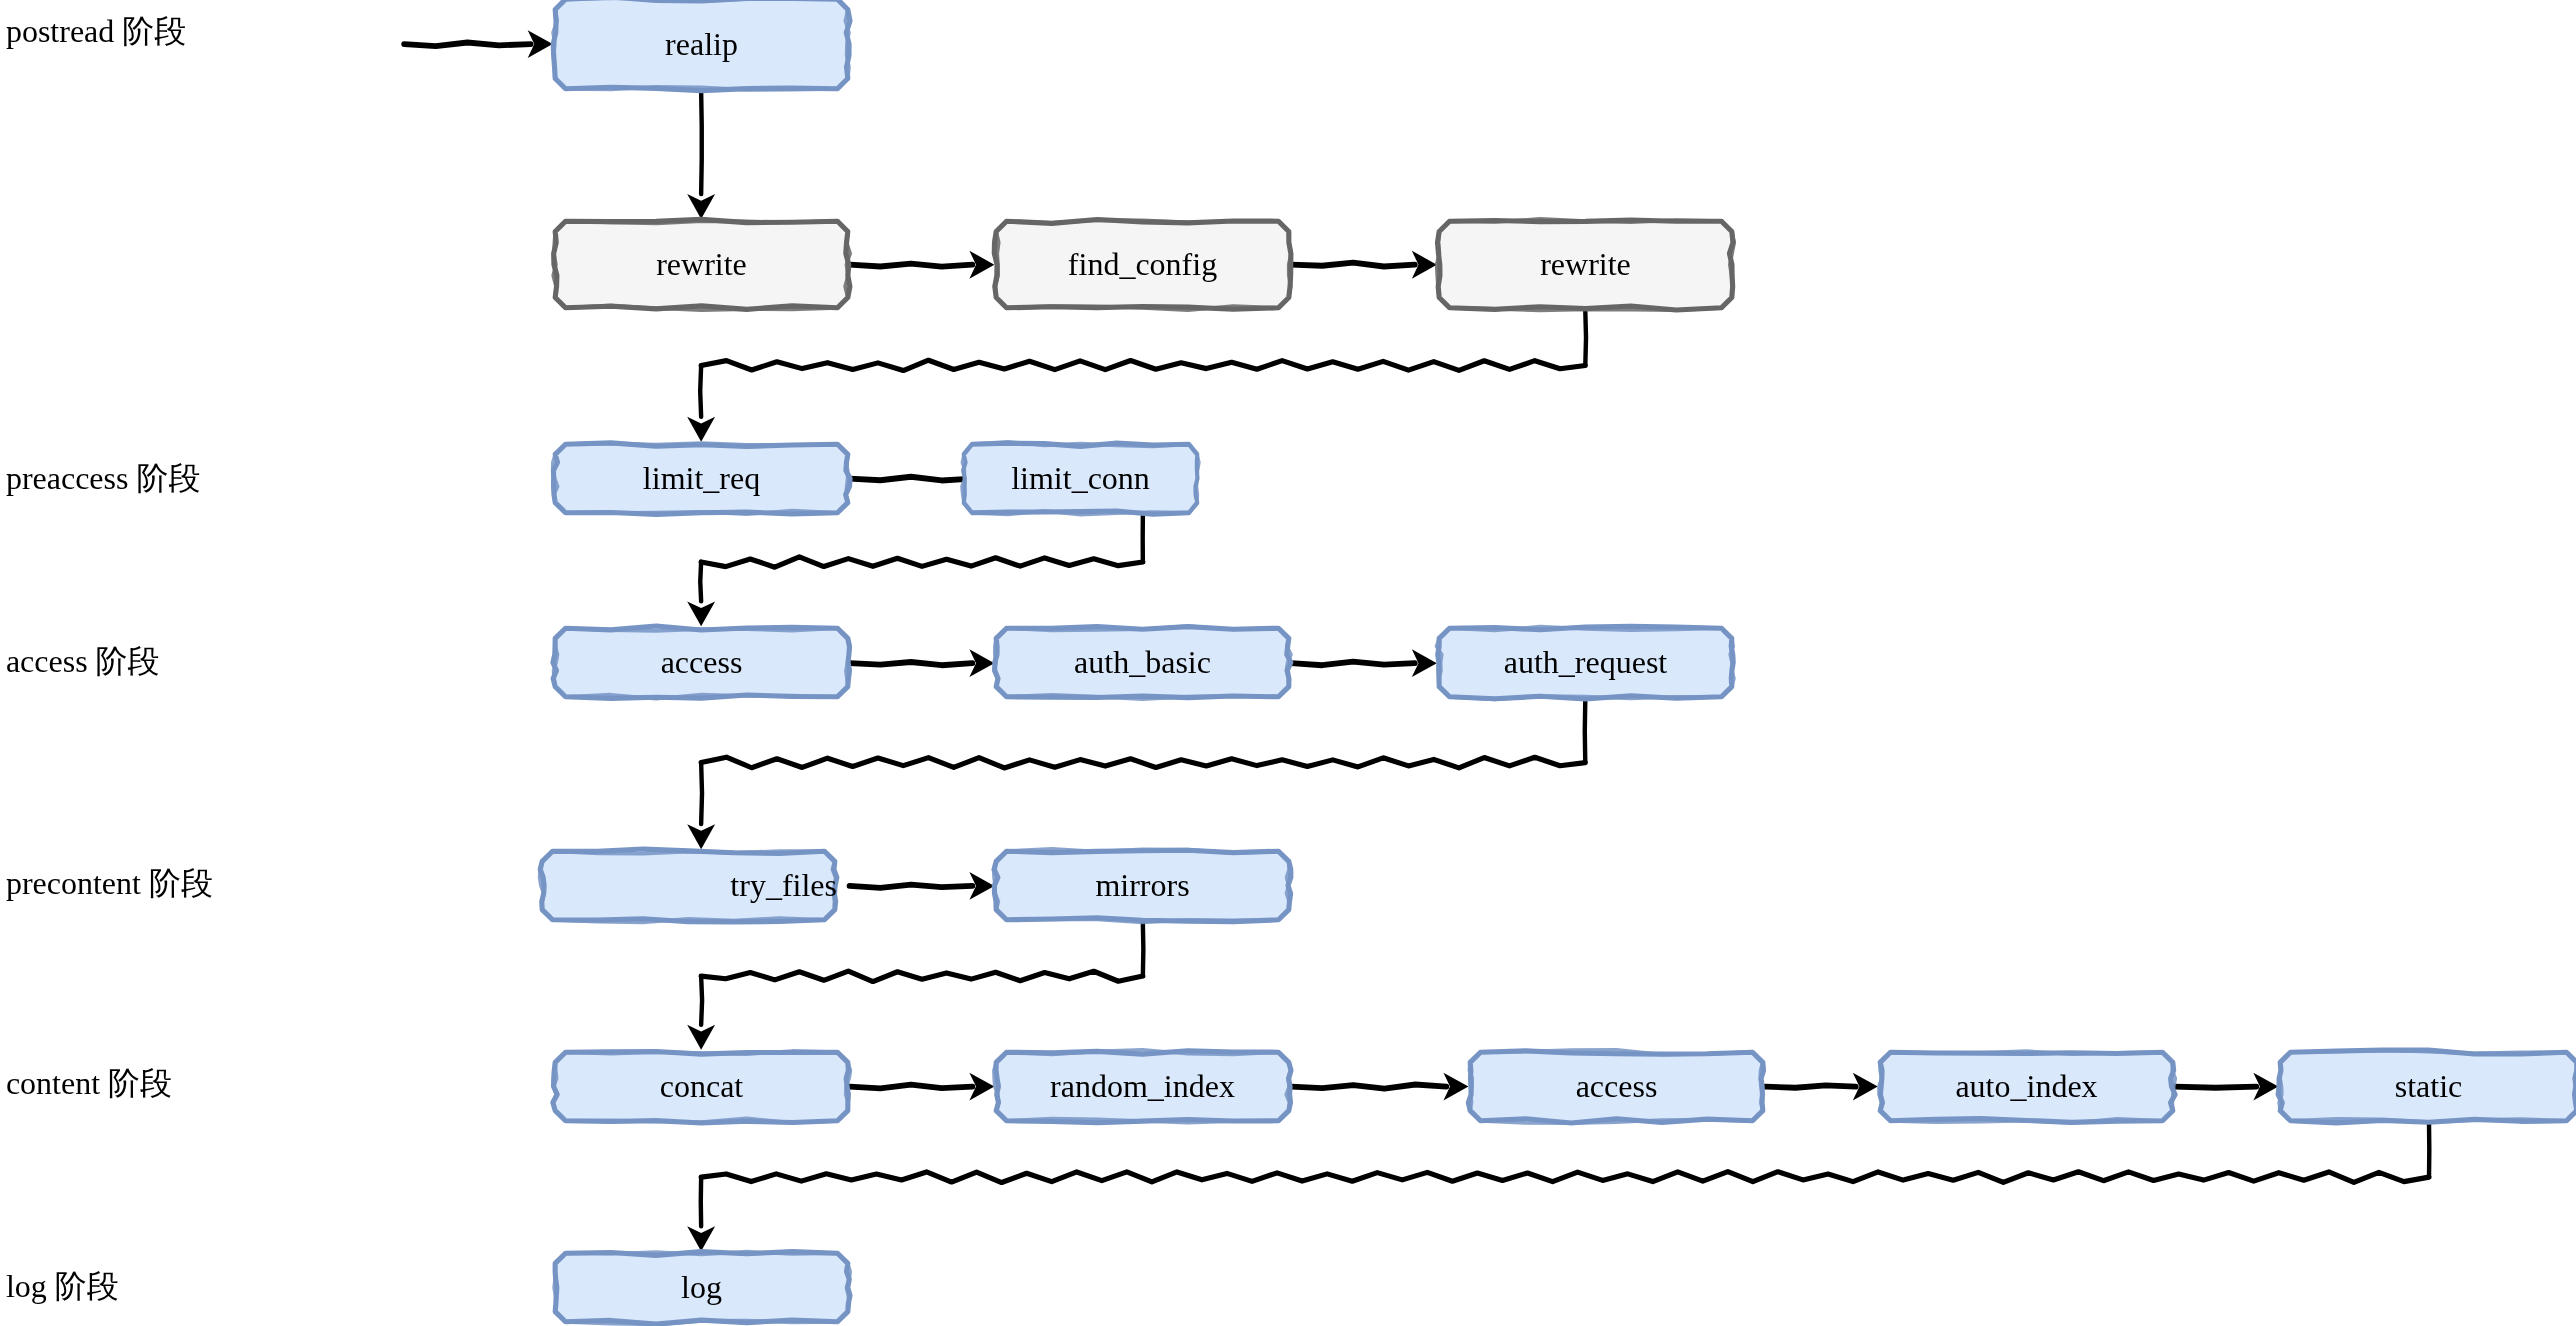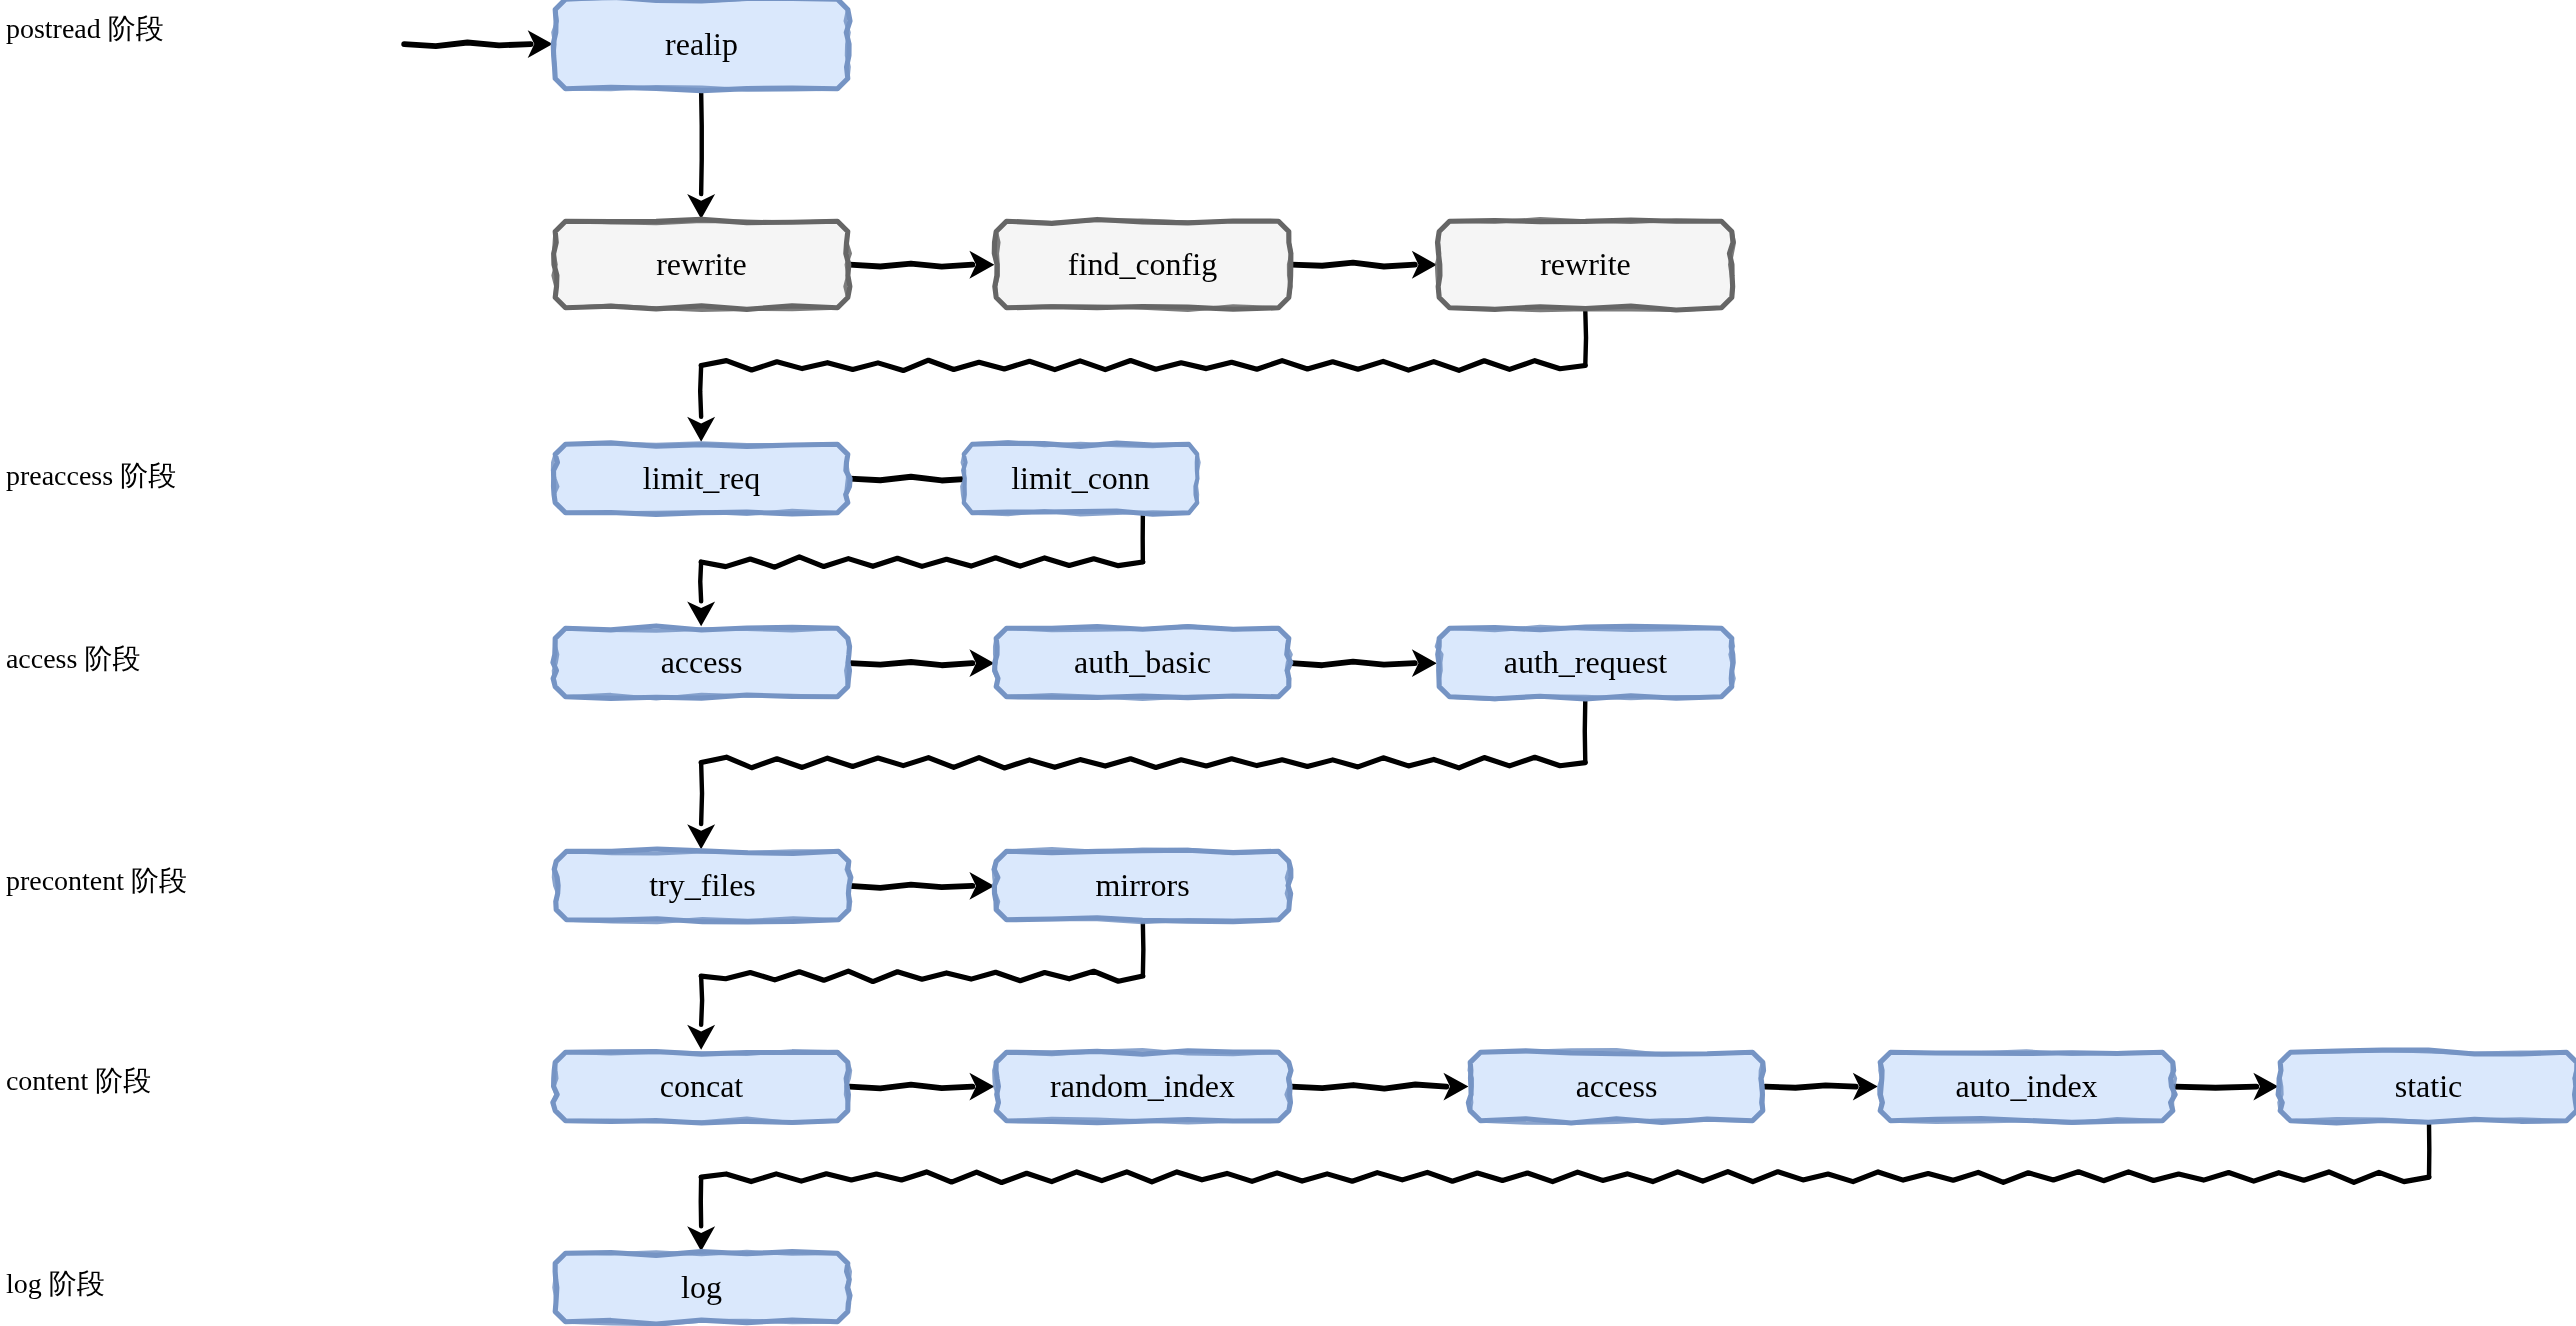--- a/index.html
+++ b/index.html
@@ -6,21 +6,21 @@
   html,body{margin:0;padding:0;background:#ffffff;}
   body{
     font-family:"Liberation Serif","DejaVu Serif",serif;
     width:2576px;height:1327px;overflow:hidden;position:relative;
   }
   #stage{position:relative;width:2576px;height:1327px;background:#fff;}
   #wire{position:absolute;left:0;top:0;width:2576px;height:1327px;}
   .phase-label{
     position:absolute;
     color:#000000;
-    font-size:28px;
+    font-size:32px;
     line-height:1;
     white-space:nowrap;
     font-family:"Liberation Serif","DejaVu Serif",serif;
   }
   .node{
     position:absolute;
     display:flex;align-items:center;justify-content:center;
     font-size:32px;
     color:#000;
     text-align:center;
@@ -142,21 +142,21 @@
       </svg>
       <span class="node-label">auth_basic</span>
     </div>
     <div class="node" style="left: 1437px; top: 626px; width: 297px; height: 73px;">
       <svg class="sketch" viewBox="0 0 404 100" preserveAspectRatio="none">
         <path d="M 14.0 0.0 L 75.7 -0.9 L 137.3 2.2 L 199.0 -1.7 L 260.7 -2.7 L 322.3 -1.7 L 384.0 0.0 L 398.0 14.0 L 397.2 25.0 L 399.3 36.0 L 399.9 47.0 L 398.1 58.0 L 397.3 69.0 L 398.0 80.0 L 384.0 94.0 L 322.3 96.0 L 260.7 92.6 L 199.0 97.0 L 137.3 93.3 L 75.7 96.7 L 14.0 94.0 L 0.0 80.0 L -0.3 69.0 L -0.7 58.0 L -0.5 47.0 L -2.0 36.0 L -0.1 25.0 L 0.0 14.0 Z" transform="translate(3,3)" fill="#dae8fc" stroke="#7694c4" stroke-width="7" stroke-linejoin="round" stroke-linecap="round"></path>
         <path d="M 14.0 0.0 L 75.7 3.1 L 137.3 -2.1 L 199.0 0.9 L 260.7 2.8 L 322.3 1.6 L 384.0 0.0 L 398.0 14.0 L 400.0 25.0 L 395.8 36.0 L 398.3 47.0 L 398.2 58.0 L 400.9 69.0 L 398.0 80.0 L 384.0 94.0 L 322.3 93.9 L 260.7 96.2 L 199.0 93.8 L 137.3 92.9 L 75.7 97.6 L 14.0 94.0 L 0.0 80.0 L -0.1 69.0 L 2.4 58.0 L 1.9 47.0 L 3.4 36.0 L -3.6 25.0 L 0.0 14.0 Z" transform="translate(3,3)" fill="none" stroke="#7694c4" stroke-width="5" stroke-linejoin="round" stroke-linecap="round" opacity="0.85"></path>
       </svg>
       <span class="node-label">auth_request</span>
     </div>
-    <div class="node" style="left: 554px; top: 849px; width: 297px; height: 73px;">
+    <div class="node" style="left: 540px; top: 849px; width: 297px; height: 73px; justify-content: flex-end;">
       <svg class="sketch" viewBox="0 0 404 100" preserveAspectRatio="none">
         <path d="M 14.0 0.0 L 75.7 0.3 L 137.3 -2.9 L 199.0 -0.4 L 260.7 2.2 L 322.3 3.2 L 384.0 0.0 L 398.0 14.0 L 396.8 25.0 L 400.8 36.0 L 398.4 47.0 L 397.5 58.0 L 398.6 69.0 L 398.0 80.0 L 384.0 94.0 L 322.3 96.3 L 260.7 96.8 L 199.0 96.6 L 137.3 92.6 L 75.7 94.4 L 14.0 94.0 L 0.0 80.0 L -0.6 69.0 L 2.0 58.0 L 2.6 47.0 L 1.3 36.0 L -2.7 25.0 L 0.0 14.0 Z" transform="translate(3,3)" fill="#dae8fc" stroke="#7694c4" stroke-width="7" stroke-linejoin="round" stroke-linecap="round"></path>
         <path d="M 14.0 0.0 L 75.7 3.1 L 137.3 3.5 L 199.0 0.8 L 260.7 2.0 L 322.3 0.0 L 384.0 0.0 L 398.0 14.0 L 394.7 25.0 L 398.9 36.0 L 399.0 47.0 L 397.5 58.0 L 400.3 69.0 L 398.0 80.0 L 384.0 94.0 L 322.3 91.6 L 260.7 95.2 L 199.0 92.5 L 137.3 97.6 L 75.7 96.5 L 14.0 94.0 L 0.0 80.0 L -0.3 69.0 L 2.4 58.0 L -1.8 47.0 L -3.5 36.0 L -2.9 25.0 L 0.0 14.0 Z" transform="translate(3,3)" fill="none" stroke="#7694c4" stroke-width="5" stroke-linejoin="round" stroke-linecap="round" opacity="0.85"></path>
       </svg>
       <span class="node-label">try_files</span>
     </div>
     <div class="node" style="left: 994px; top: 849px; width: 297px; height: 73px;">
       <svg class="sketch" viewBox="0 0 404 100" preserveAspectRatio="none">
         <path d="M 14.0 0.0 L 75.7 2.0 L 137.3 0.3 L 199.0 -0.6 L 260.7 -1.3 L 322.3 2.0 L 384.0 0.0 L 398.0 14.0 L 400.7 25.0 L 400.8 36.0 L 396.9 47.0 L 400.5 58.0 L 398.9 69.0 L 398.0 80.0 L 384.0 94.0 L 322.3 96.5 L 260.7 95.8 L 199.0 94.6 L 137.3 91.1 L 75.7 92.9 L 14.0 94.0 L 0.0 80.0 L -0.3 69.0 L -2.3 58.0 L -2.5 47.0 L 2.3 36.0 L -2.8 25.0 L 0.0 14.0 Z" transform="translate(3,3)" fill="#dae8fc" stroke="#7694c4" stroke-width="7" stroke-linejoin="round" stroke-linecap="round"></path>
         <path d="M 14.0 0.0 L 75.7 -3.3 L 137.3 0.5 L 199.0 -2.7 L 260.7 -2.3 L 322.3 2.8 L 384.0 0.0 L 398.0 14.0 L 398.3 25.0 L 395.0 36.0 L 397.8 47.0 L 394.9 58.0 L 398.6 69.0 L 398.0 80.0 L 384.0 94.0 L 322.3 94.7 L 260.7 94.0 L 199.0 97.5 L 137.3 93.6 L 75.7 93.0 L 14.0 94.0 L 0.0 80.0 L 3.0 69.0 L -1.3 58.0 L -1.6 47.0 L -2.9 36.0 L -3.6 25.0 L 0.0 14.0 Z" transform="translate(3,3)" fill="none" stroke="#7694c4" stroke-width="5" stroke-linejoin="round" stroke-linecap="round" opacity="0.85"></path>

